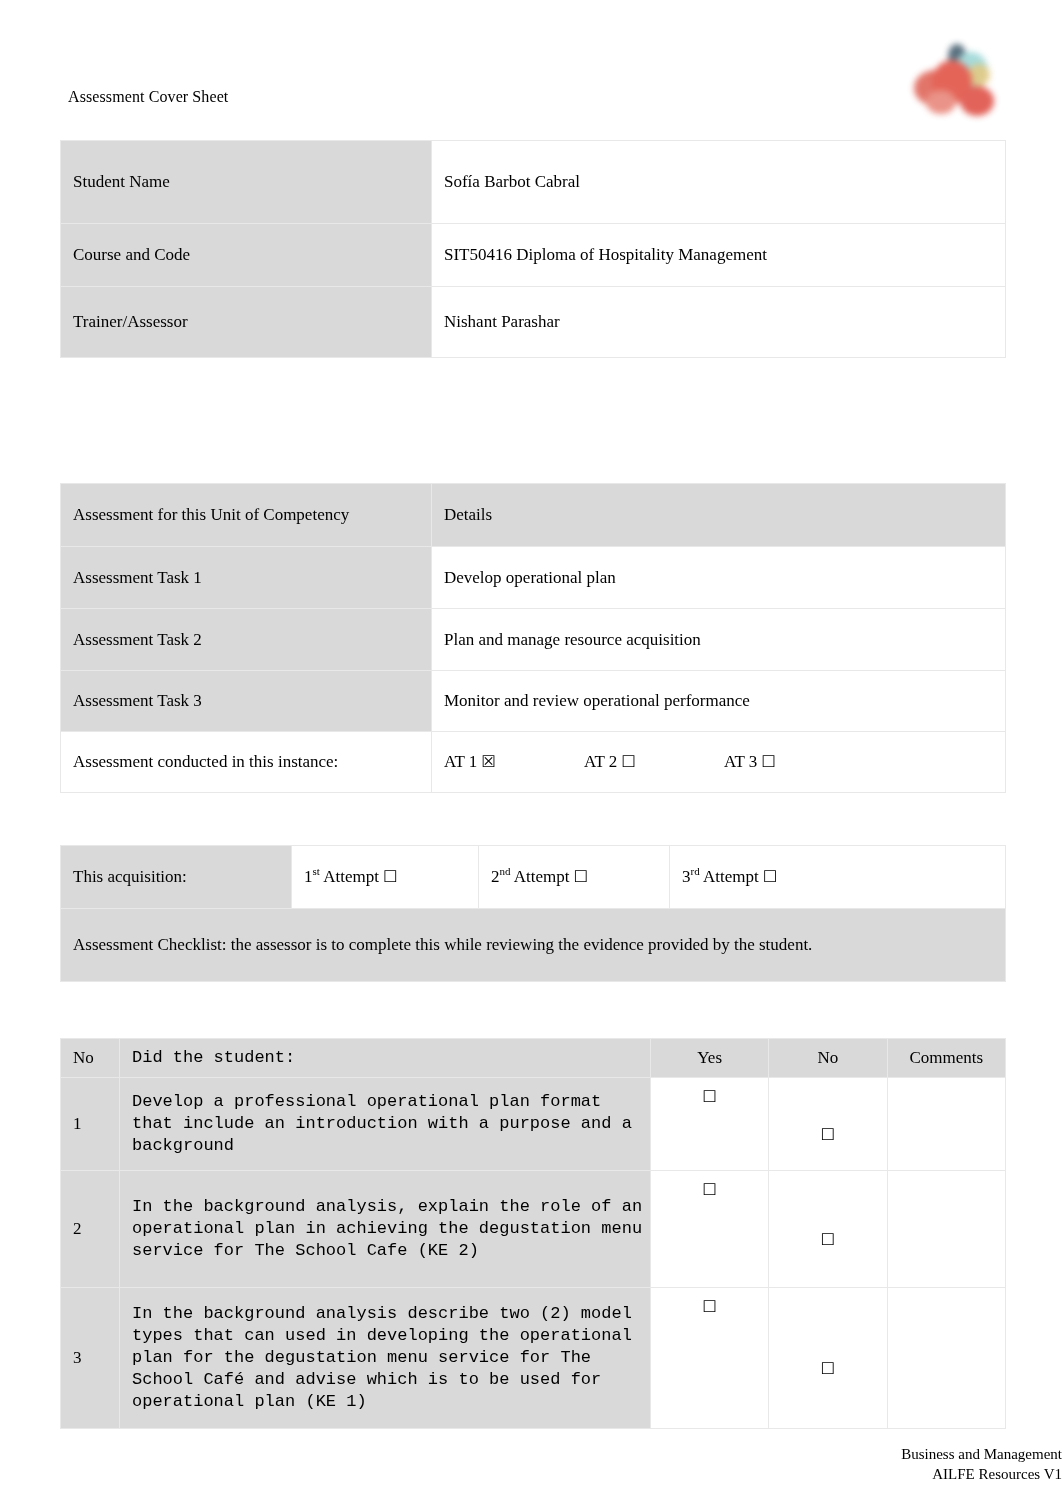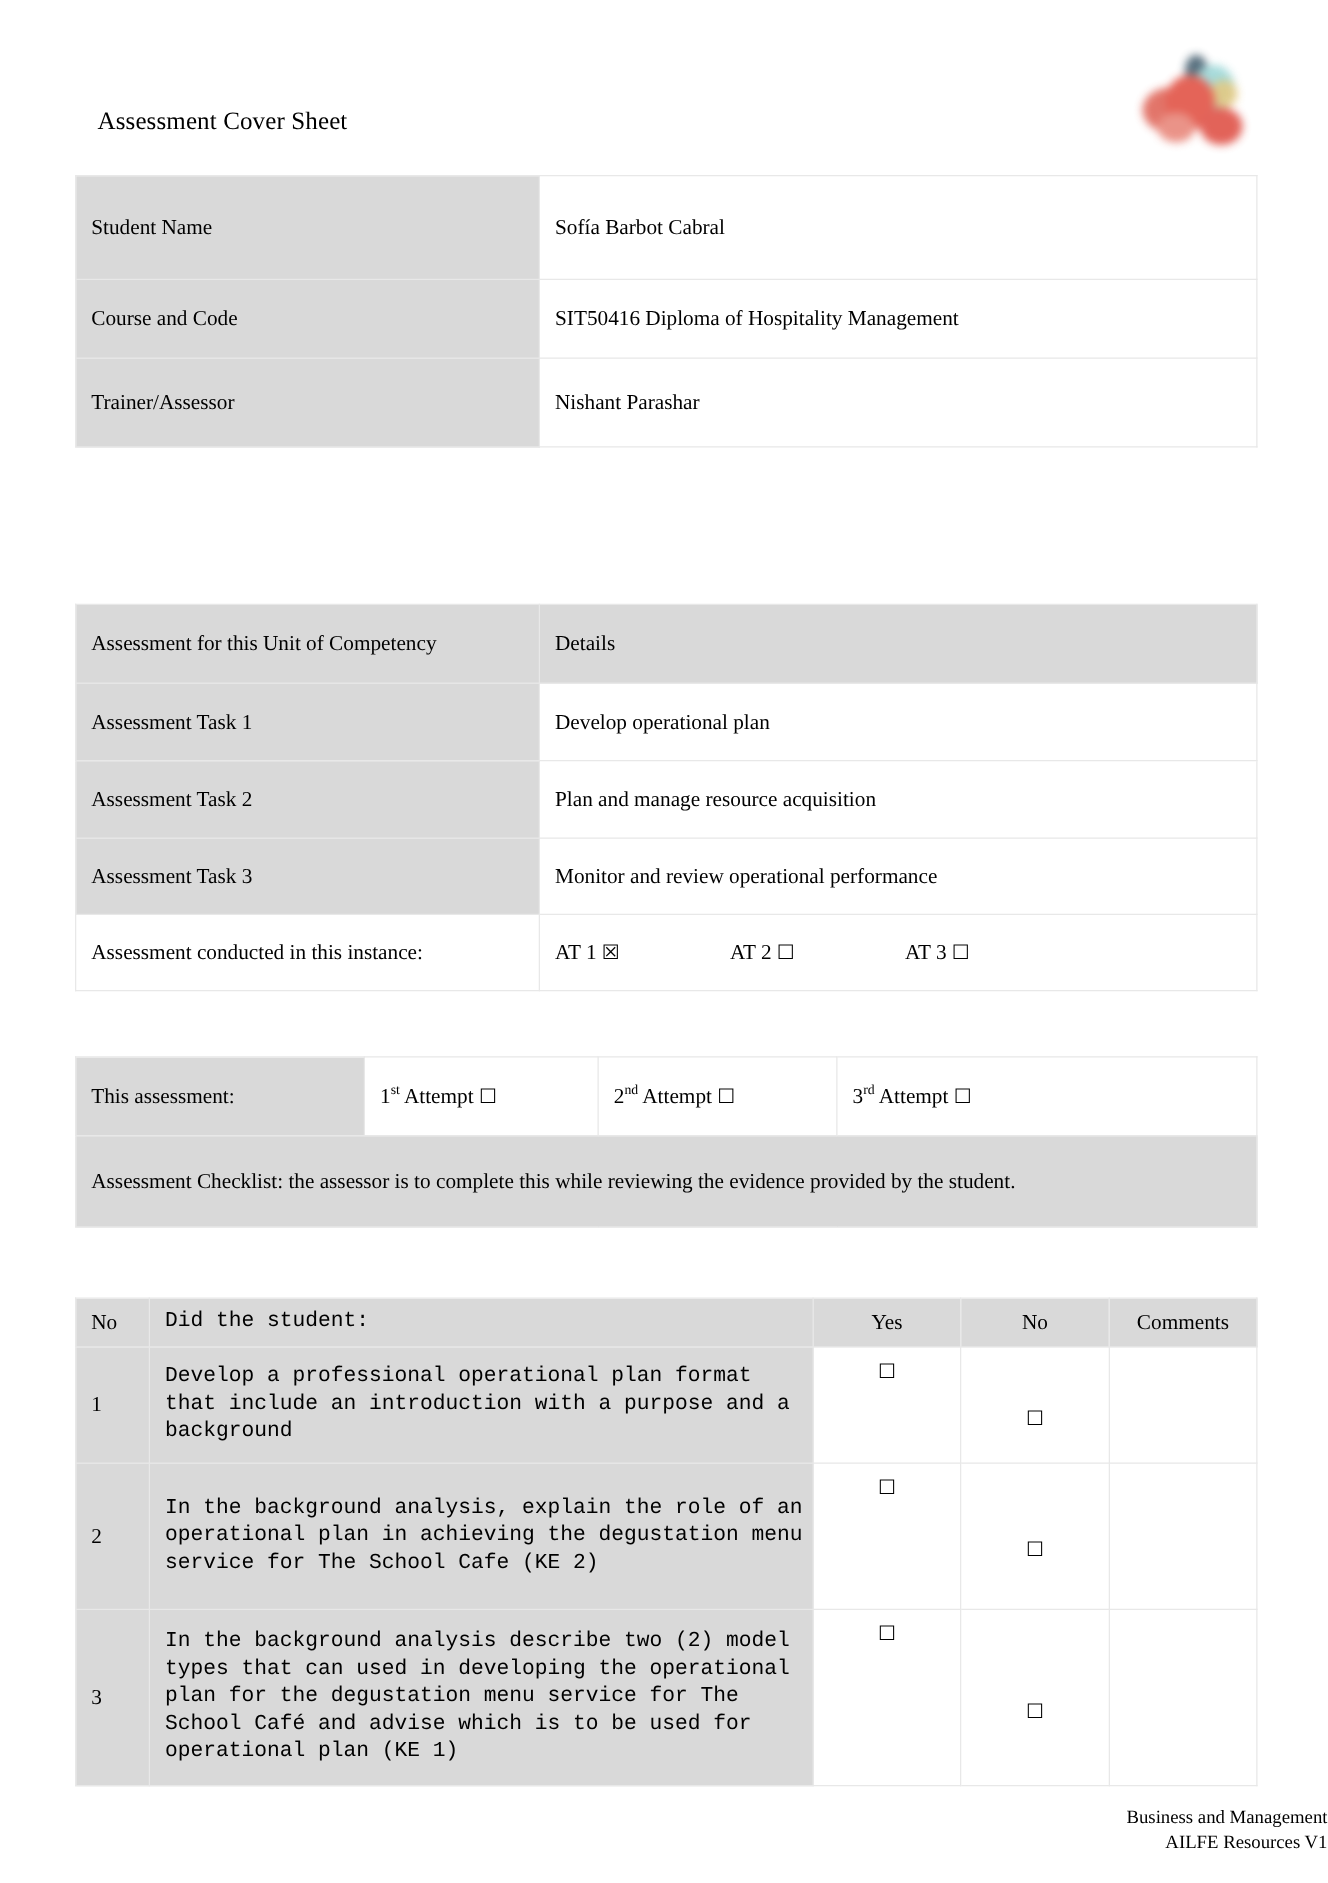--- a/index.html
+++ b/index.html
@@ -12,23 +12,23 @@
     height: 1506px;
     position: relative;
     font-family: "Liberation Serif", "DejaVu Serif", serif;
     color: #000000;
     overflow: hidden;
   }
 
   
   .page-title {
     position: absolute;
-    left: 78px;
+    left: 68px;
     top: 84px;
-    font-size: 20px;
+    font-size: 16px;
     line-height: 26px;
     letter-spacing: 0.1px;
     white-space: nowrap;
   }
   .logo {
     position: absolute;
     right: 58px;
     top: 44px;
     width: 96px;
     height: 82px;
@@ -175,21 +175,21 @@
         <span><span>AT 3</span>&nbsp;<span class="checkbox">☐</span></span>
       </div>
     </td>
   </tr>
 </tbody>
   </table>
 
 <table class="doc-table" id="table-result">
   <tbody>
       <tr>
-    <td class="c1 shade" style="height:62px;">This assessment:</td>
+    <td class="c1 shade" style="height:62px;">This acquisition:</td>
     <td class="c2">
       <span>1</span><sup>st</sup><span> Attempt </span><span class="checkbox">☐</span>
     </td>
     <td class="c3">
       <span>2</span><sup>nd</sup><span> Attempt </span><span class="checkbox">☐</span>
     </td>
     <td>
       <span>3</span><sup>rd</sup><span> Attempt </span><span class="checkbox">☐</span>
     </td>
   </tr>

